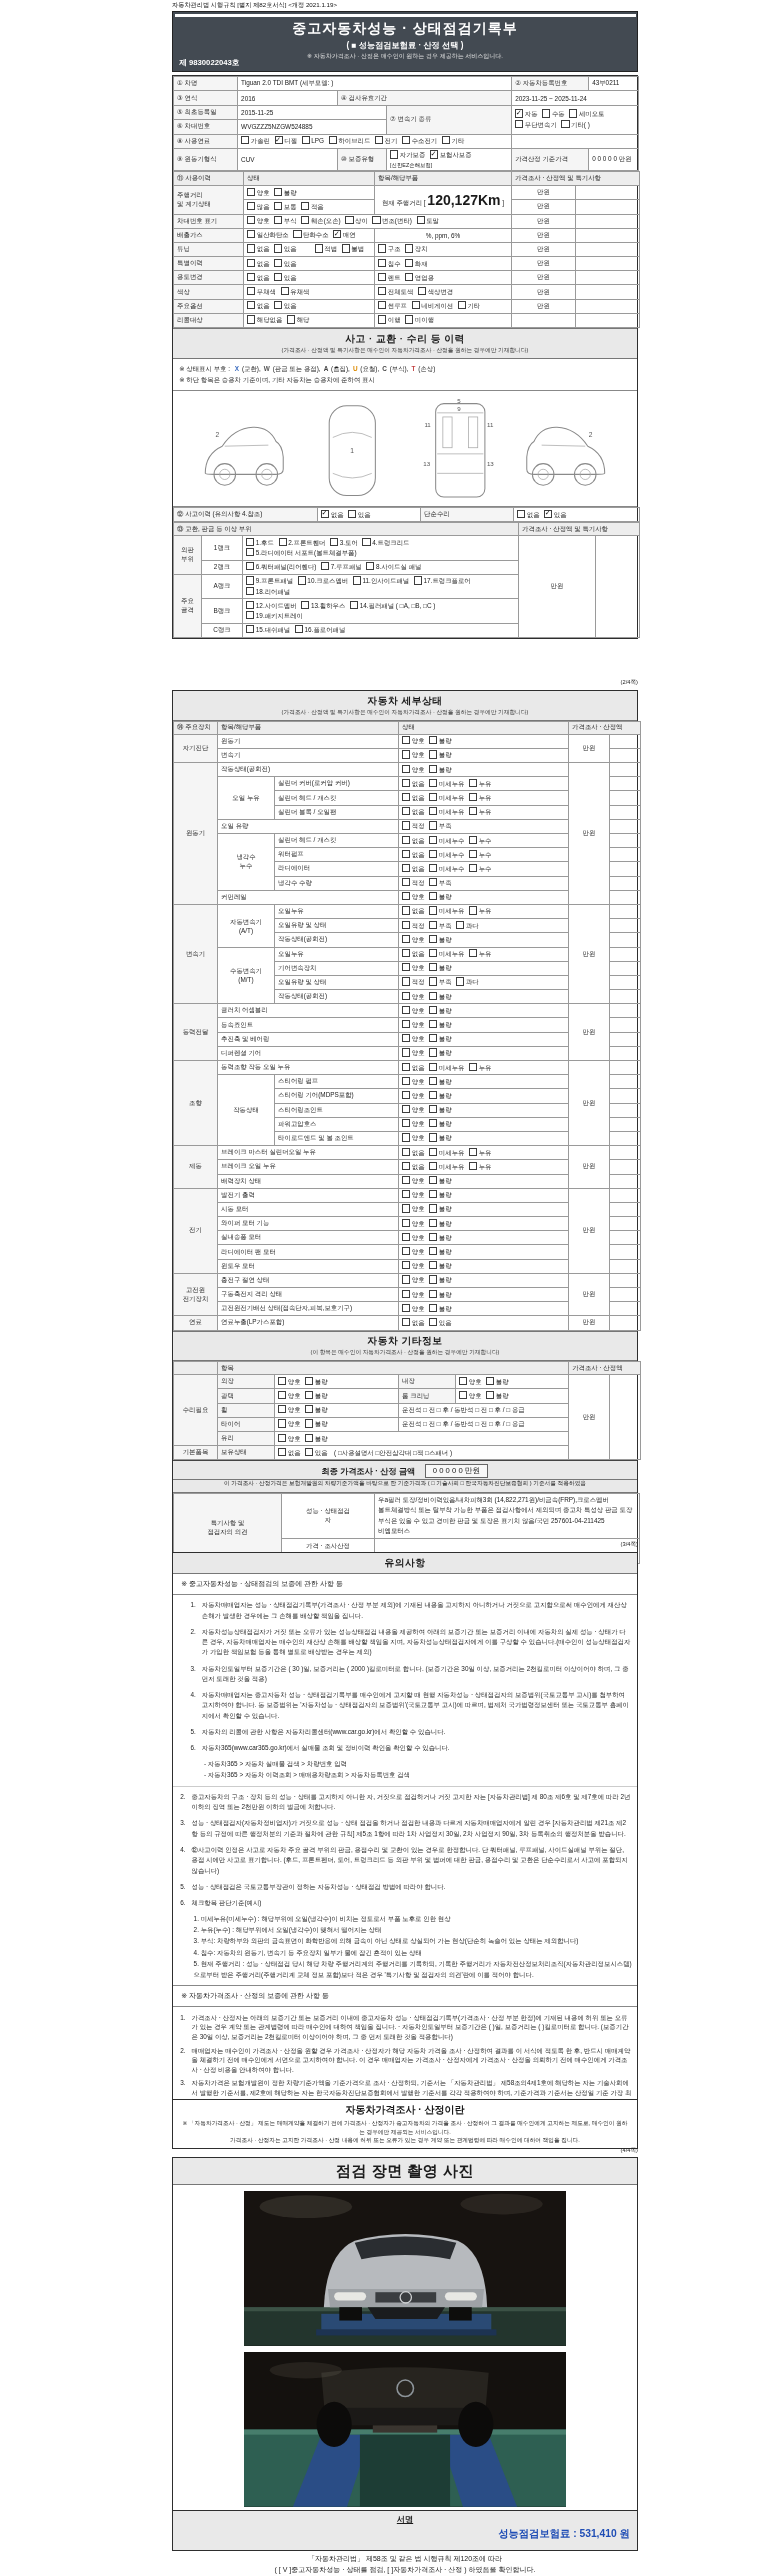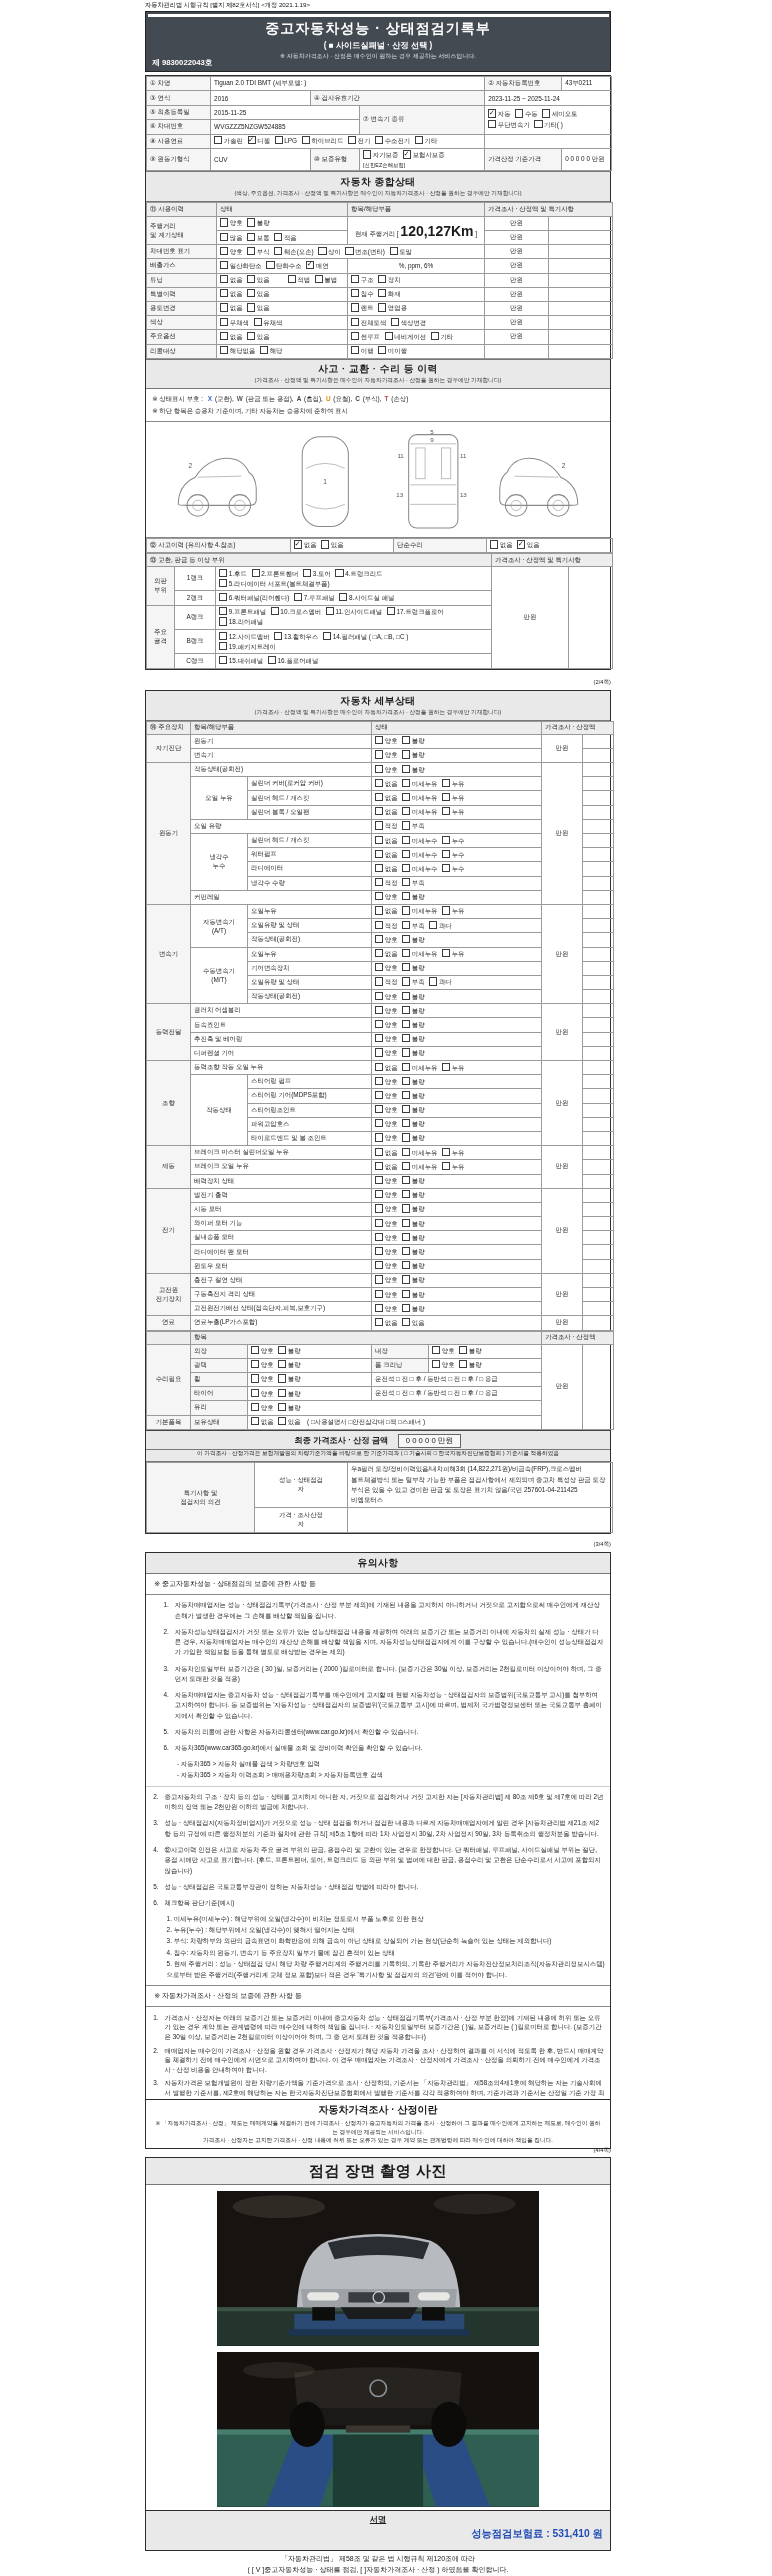--- a/index.html
+++ b/index.html
@@ -1,18 +1,18 @@
 <!DOCTYPE html>
 <html style="font-size:8.2px"><head>
 <meta charset="utf-8">
 <style>
   html,body{margin:0;padding:0;}
   body{width:773px;height:2576px;position:relative;background:#fff;
        font-family:"Liberation Sans","DejaVu Sans",sans-serif;color:#1a1a1a;}
-  .page-abs{position:absolute;left:145px;width:466px;}
+  .page-abs{position:absolute;left:172px;width:466px;}
   
   #law-note{top:1px;font-size:6.2px;color:#111;}
   
   #doc-header{top:11.3px;height:61px;background:#434a52;border:0.5px solid #222;box-sizing:border-box;color:#fff;text-align:center;}
   #doc-header .wstrip{position:absolute;left:1.5px;right:1.5px;top:2.1px;height:2.6px;background:#fff;}
   #doc-header .h-title{margin-top:8.2px;font-size:14px;font-weight:bold;letter-spacing:1px;}
   #doc-header .h-sub{font-size:8.2px;font-weight:bold;margin-top:1.5px;}
   #doc-header .h-note{font-size:6px;color:#e3e3e3;margin-top:1.5px;}
   #doc-header .h-docno{position:absolute;left:6.2px;bottom:3.1px;font-size:7.7px;font-weight:bold;}
   
@@ -71,21 +71,21 @@
   .final-note{background:#e9e9e9;border-bottom:0.5px solid #777;text-align:center;font-size:5.7px;padding:0 0 3.1px;}
 </style>
 </head>
 <body>
 
 <div class="page-abs" id="law-note">자동차관리법 시행규칙 [별지 제82호서식] &lt;개정 2021.1.19&gt;</div>
 
 <div class="page-abs" id="doc-header">
   <div class="wstrip"></div>
   <div class="h-title">중고자동차성능 · 상태점검기록부</div>
-  <div class="h-sub">( ■ 사이드실패널 · 산정 선택 )</div>
+  <div class="h-sub">( ■ 성능점검보험료 · 산정 선택 )</div>
   <div class="h-note">※ 자동차가격조사 · 산정은 매수인이 원하는 경우 제공하는 서비스입니다.</div>
   <div class="h-docno">제 9830022043호</div>
 </div>
 
 <div class="page-abs secbox" id="box1" style="top:75px;">
 
   <table class="t">
     <colgroup>
         <col style="width:64px">
         <col style="width:100px">
@@ -126,24 +126,20 @@
       <td class="lb">⑨ 원동기형식</td>
       <td>CUV</td>
       <td class="lb">⑩ 보증유형</td>
       <td><span><span class="opt"><span class="cb"></span><span>자가보증</span></span><span class="opt"><span class="cb on"></span><span>보험사보증</span></span></span><span class="warr-extra">[신한EZ손해보험]</span></td>
       <td class="lb">가격산정 기준가격</td>
       <td>0 0 0 0 0 만원</td>
     </tr>
     </tbody>
   </table>
 
-  <div class="band" style="border-top:0.5px solid #777;">
-    <div class="b-title">자동차 종합상태</div>
-    <div class="b-sub">(색상, 주요옵션, 가격조사 · 산정액 및 특기사항은 매수인이 자동차가격조사 · 산정을 원하는 경우에만 기재합니다)</div>
-  </div>
   <div id="comp-holder">
       <table class="t">
         <colgroup>
           <col style="width:70px">
           <col style="width:131px">
           <col style="width:137px">
           <col style="width:64px">
           <col style="width:64px">
         </colgroup>
         <tbody>
@@ -594,20 +590,24 @@
             <td rowspan="1" class="lb ct" style="white-space:pre-line">연료</td>
             <td colspan="2">연료누출(LP가스포함)</td>
             <td><span class="opt"><span class="cb"></span><span>없음</span></span><span class="opt"><span class="cb"></span><span>있음</span></span></td>
             <td rowspan="1" class="pricecell ct">만원</td>
             <td></td>
           </tr>
         </tbody>
       </table>
     </div>
 
+  <div class="band" style="border-top:0.5px solid #777;">
+    <div class="b-title">자동차 기타정보</div>
+    <div class="b-sub">(이 항목은 매수인이 자동차가격조사 · 산정을 원하는 경우에만 기재합니다)</div>
+  </div>
   <div id="etc-holder">
       <table class="t">
         <colgroup>
           <col style="width:44px">
           <col style="width:57px">
           <col style="width:124px">
           <col style="width:57px">
           <col style="width:113px">
           <col style="width:41px">
           <col style="width:31px">

